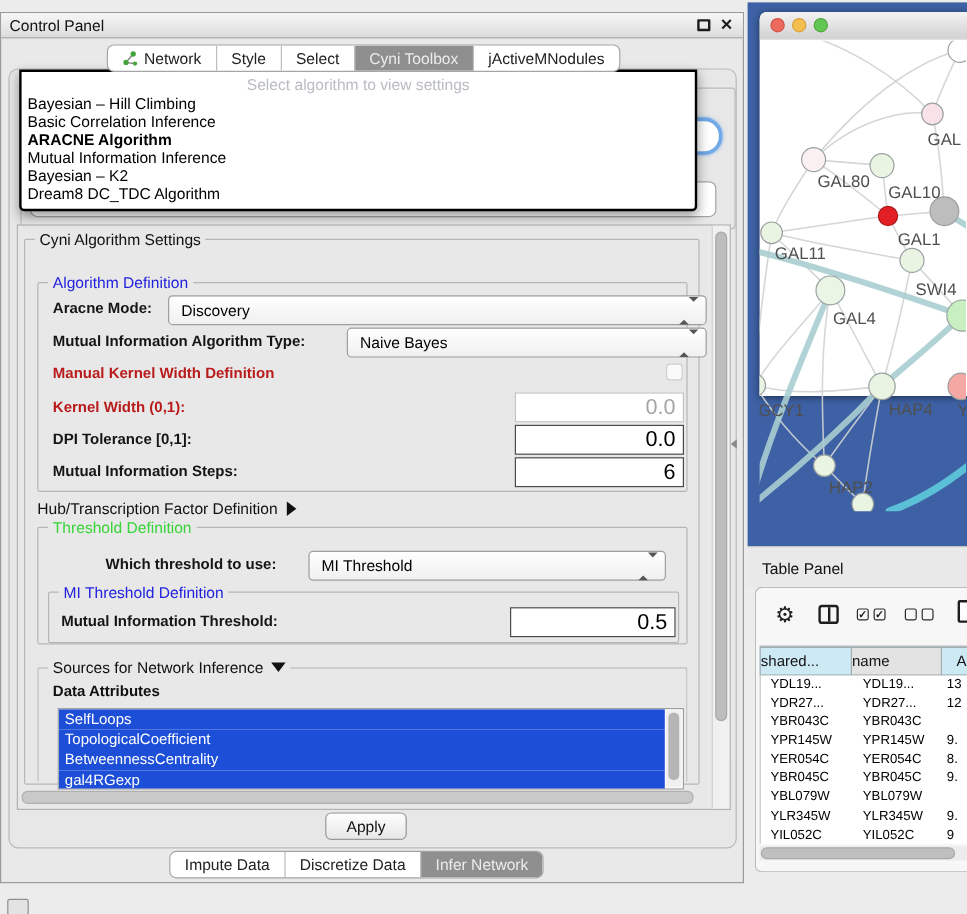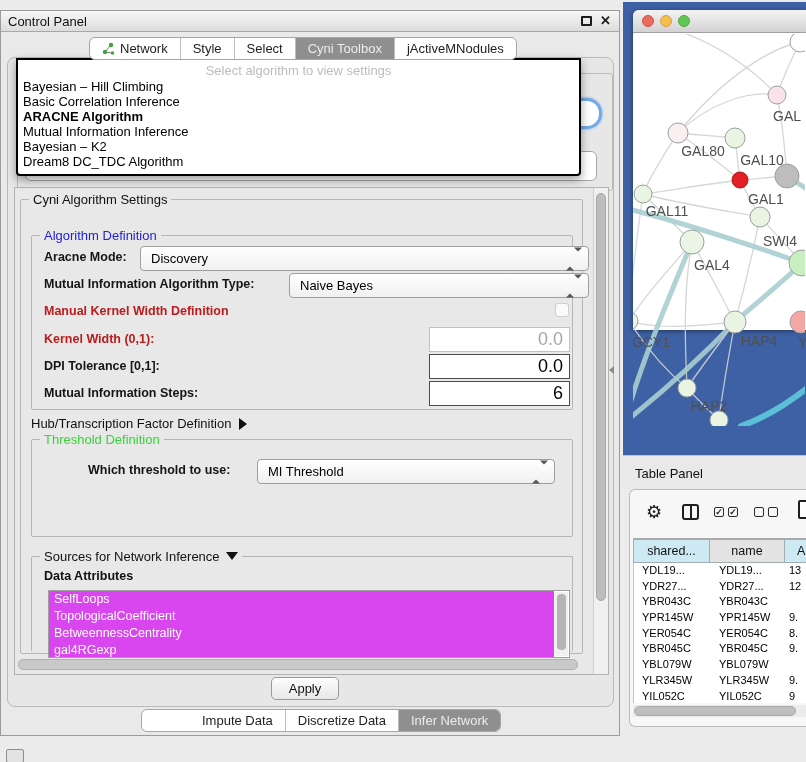--- a/index.html
+++ b/index.html
@@ -20,21 +20,21 @@
              border:1px solid #b9b9b9; border-radius:8px; }
 
   
   .tabbar { display:flex; background:#fff; border:1px solid #a6a6a6; border-radius:6px;
             overflow:hidden; z-index:60; height:23px; }
   .tab { padding:0 12px; font-size:13px; line-height:22px; color:#222; border-right:1px solid #bdbdbd;
          display:flex; align-items:center; gap:5px; white-space:nowrap; }
   .tab:last-child { border-right:none; }
   .tab.sel { background:#8f8f8f; color:#ececec; }
   .top-tabs { left:88px; top:26px; }
-  .bot-tabs { left:140px; top:698px;padding-left:48px; }
+  .bot-tabs { left:140px; top:698px; }
 
   
   .bg-group { left:16px; top:62px; width:596px; height:118px; border:1px solid #bbb;
               border-radius:3px; background:#e7e7e7; z-index:2; }
   .combo-focus { left:28px; top:87px; width:573px; height:31px; border-radius:15px;
                  background:#fff; border:3px solid #72a9e8; box-shadow:0 0 3px #72a9e8; z-index:2; }
   .combo-ghost { left:24px; top:140px; width:572px; height:30px; background:#fff;
                  border:1px solid #a5a5a5; border-radius:6px; z-index:2; }
   .combo-ghost span { position:absolute; left:12px; top:6px; font-size:13px; color:#9a9a9a; }
 
@@ -88,21 +88,21 @@
   .tri-right { display:inline-block; width:0; height:0; border-top:6px solid transparent;
                border-bottom:6px solid transparent; border-left:8px solid #111;
                margin-left:8px; vertical-align:-2px; }
   .tri-down { display:inline-block; width:0; height:0; border-left:6px solid transparent;
               border-right:6px solid transparent; border-top:8px solid #111;
               margin-left:6px; vertical-align:1px; }
 
   .attr-title { left:12px; top:12px; font-size:12.5px; font-weight:bold; color:#111; }
   .listbox { left:16px; top:33px; width:522px; height:68px; background:#fff;
              border:1px solid #9f9f9f; overflow:hidden; }
-  .litem { height:17px; line-height:17px; background:#d946ef; color:#fff; font-size:12.5px;
+  .litem { height:17px; line-height:17px; background:#1d4ed8; color:#fff; font-size:12.5px;
            padding-left:5px; margin-right:15px; white-space:nowrap; }
   .lscroll { position:absolute; right:1px; top:1px; width:13px; height:64px; background:#f0f0f0; }
   .lthumb { position:absolute; left:2px; top:2px; width:9px; height:56px; background:#b5b5b5; border-radius:4px; }
 
   .apply-btn { left:270px; top:666px; width:68px; height:23px; text-align:center; line-height:21px;
                font-size:13px; color:#111; background:linear-gradient(#fefefe,#e7e7e7);
                border:1px solid #9a9a9a; border-radius:5px; }
 
   
   .netframe { left:623px; top:2px; width:183px; height:453px; background:#3d61a4; }
@@ -126,21 +126,21 @@
            border:1px solid #bbb; border-right:none; border-radius:6px 0 0 6px; overflow:hidden; }
   .gear { left:16px; top:12px; font-size:18px; color:#1e1e1e; line-height:20px; }
   .colicon { left:52px; top:14px; width:17px; height:16px; border:2px solid #1e1e1e; border-radius:3px; }
   .colicon div { position:absolute; left:50%; top:0; width:2px; height:100%; background:#1e1e1e; transform:translateX(-50%); }
   .cb { position:absolute; width:10px; height:10px; border:1.5px solid #2b2b2b; border-radius:2px;
         font-size:9px; line-height:8px; font-weight:bold; color:#1e1e1e; text-align:center; }
   .docicon { left:168px; top:10px; width:15px; height:19px; border:2px solid #1e1e1e; border-radius:2px; background:#fff; }
 
   .thead { left:3px; top:48px; width:174px; height:25px; display:flex; border-top:1px solid #a9a9a9; }
   .th { border:1px solid #a2adb2; border-left:none; font-size:12.5px; color:#111;
-        text-align:center; line-height:23px; overflow:hidden; white-space:nowrap; }
+        text-align:left; line-height:23px; overflow:hidden; white-space:nowrap; }
   .th:first-child { border-left:1px solid #a2adb2; }
   .th.c1 { width:77px; background:#cde9f4; }
   .th.c2 { width:75px; background:#e3e3e3; }
   .th.c3 { flex:1; background:#cde9f4; text-align:left; padding-left:12px; }
   .tbody { left:3px; top:73px; width:174px; height:140px; background:#fff; overflow:hidden;
            border-left:1px solid #c4c4c4; }
   .trow { display:flex; height:15.7px; }
   .tc { font-size:11px; color:#000; line-height:15.7px; white-space:nowrap; overflow:hidden; }
   .tc.c1 { width:77px; padding-left:8px; }
   .tc.c2 { width:75px; padding-left:8px; }
@@ -245,20 +245,25 @@
 
       <div class="abs group g-thresh">
         <span class="glabel green">Threshold Definition</span>
 
         <span class="abs flabel" style="left:56px;top:23px">Which threshold to use:</span>
         <div class="abs combo" style="left:206px;top:19px;width:298px;height:25px">
           <span>MI Threshold</span>
           <span class="stepper"><span class="stp-up"></span><span class="stp-dn"></span></span>
         </div>
 
+        <div class="abs group g-mit">
+          <span class="glabel blue">MI Threshold Definition</span>
+          <span class="abs flabel" style="left:10px;top:17px">Mutual Information Threshold:</span>
+          <div class="abs field" style="left:384px;top:12px;width:138px;height:25px">0.5</div>
+        </div>
       </div>
 
       <div class="abs group g-src">
         <span class="glabel"><span>Sources for Network Inference</span><span class="tri-down"></span></span>
         <span class="abs attr-title">Data Attributes</span>
         <div class="abs listbox">
           <div class="litem">SelfLoops</div>
           <div class="litem">TopologicalCoefficient</div>
           <div class="litem">BetweennessCentrality</div>
           <div class="litem">gal4RGexp</div>

